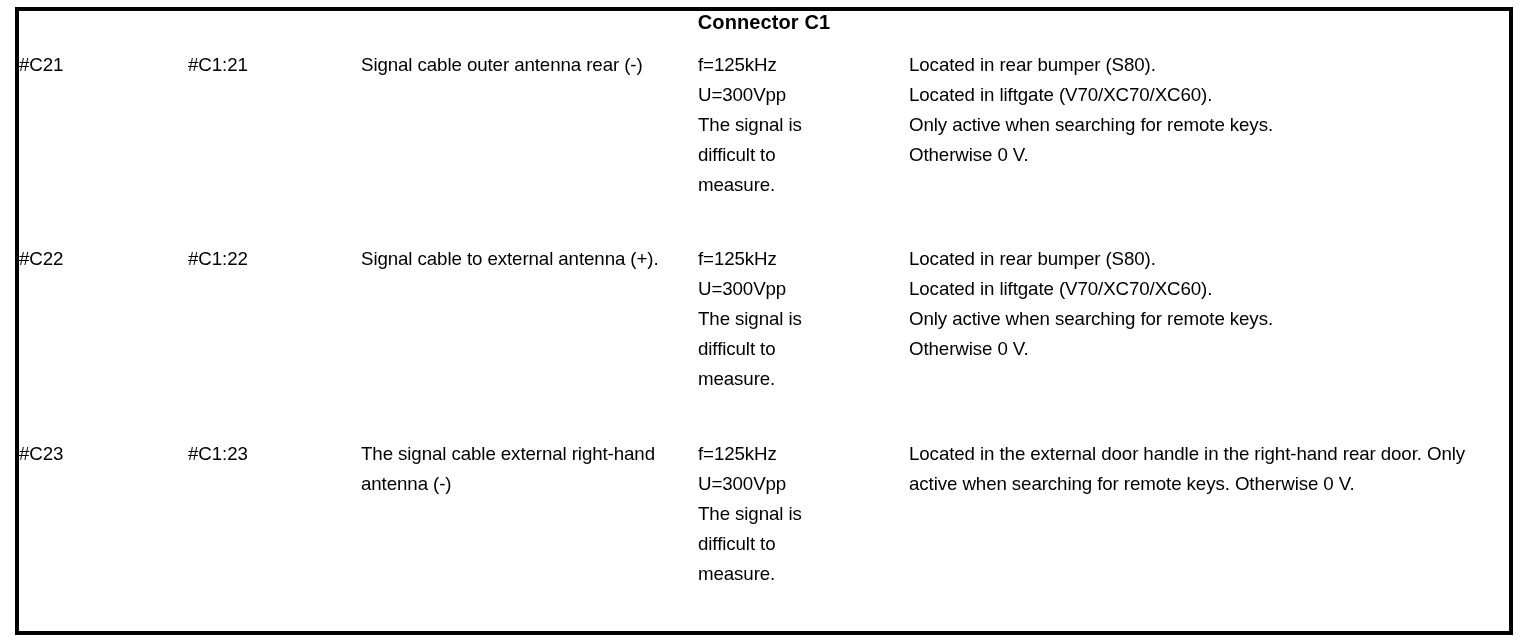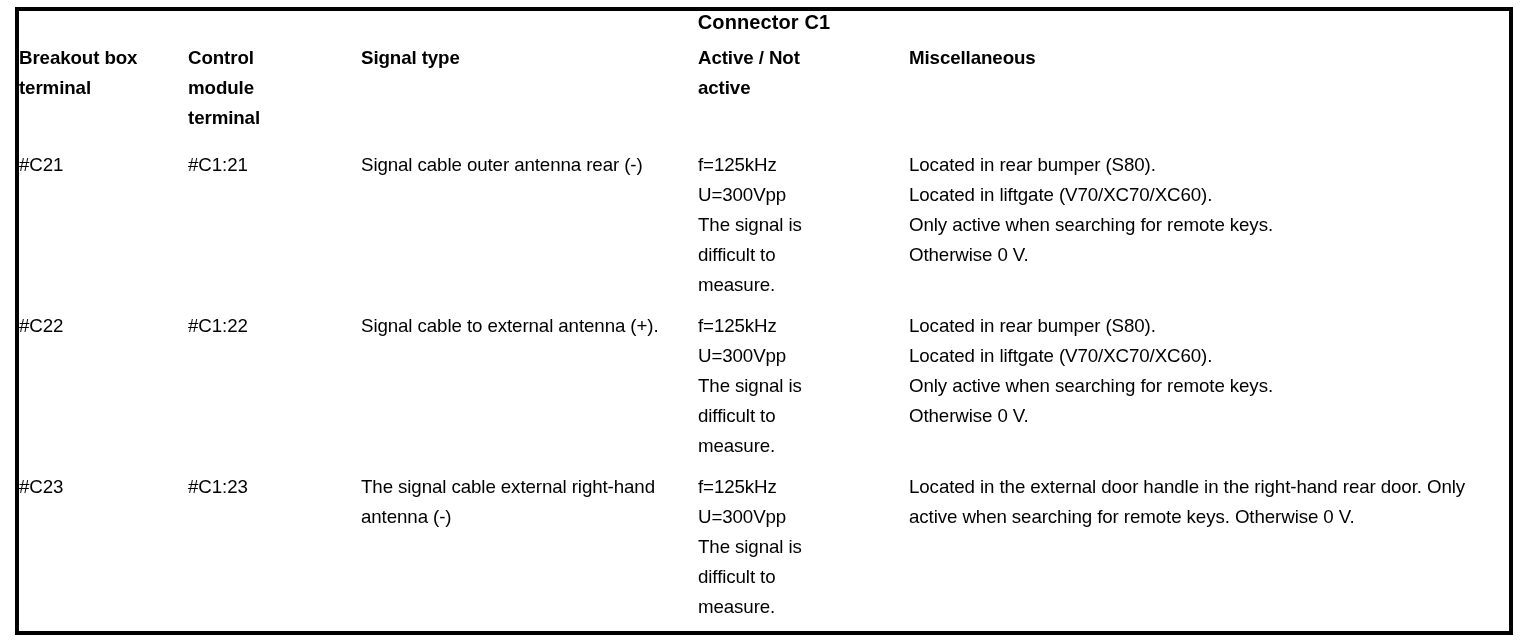--- a/index.html
+++ b/index.html
@@ -108,31 +108,20 @@
         <col class="c2">
         <col class="c3">
         <col class="c4">
     </colgroup>
     <tbody>
 
       <tr>
         <td class="title-cell" colspan="5">Connector C1</td>
       </tr>
 
-      <tr class="header-row">
-        <td class="cell head hsep-bottom">Breakout box
-terminal</td>
-        <td class="cell head vsep hsep-bottom">Control
-module
-terminal</td>
-        <td class="cell head vsep hsep-bottom">Signal type</td>
-        <td class="cell head vsep hsep-bottom">Active / Not
-active</td>
-        <td class="cell head vsep hsep-bottom">Miscellaneous</td>
-      </tr>
 
       <tr class="data-row-1">
         <td class="cell hsep-bottom">#C21</td>
         <td class="cell vsep hsep-bottom">#C1:21</td>
         <td class="cell vsep hsep-bottom">Signal cable outer antenna rear (-)</td>
         <td class="cell vsep hsep-bottom">f=125kHz
 U=300Vpp
 The signal is
 difficult to
 measure.</td>

